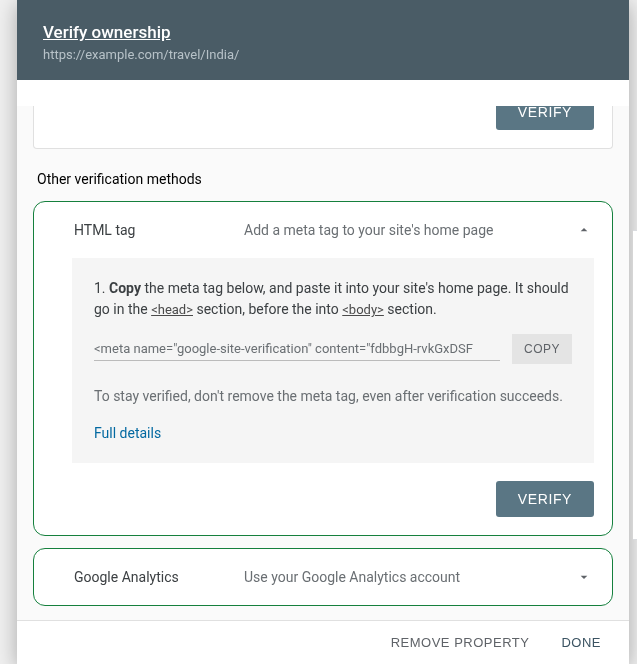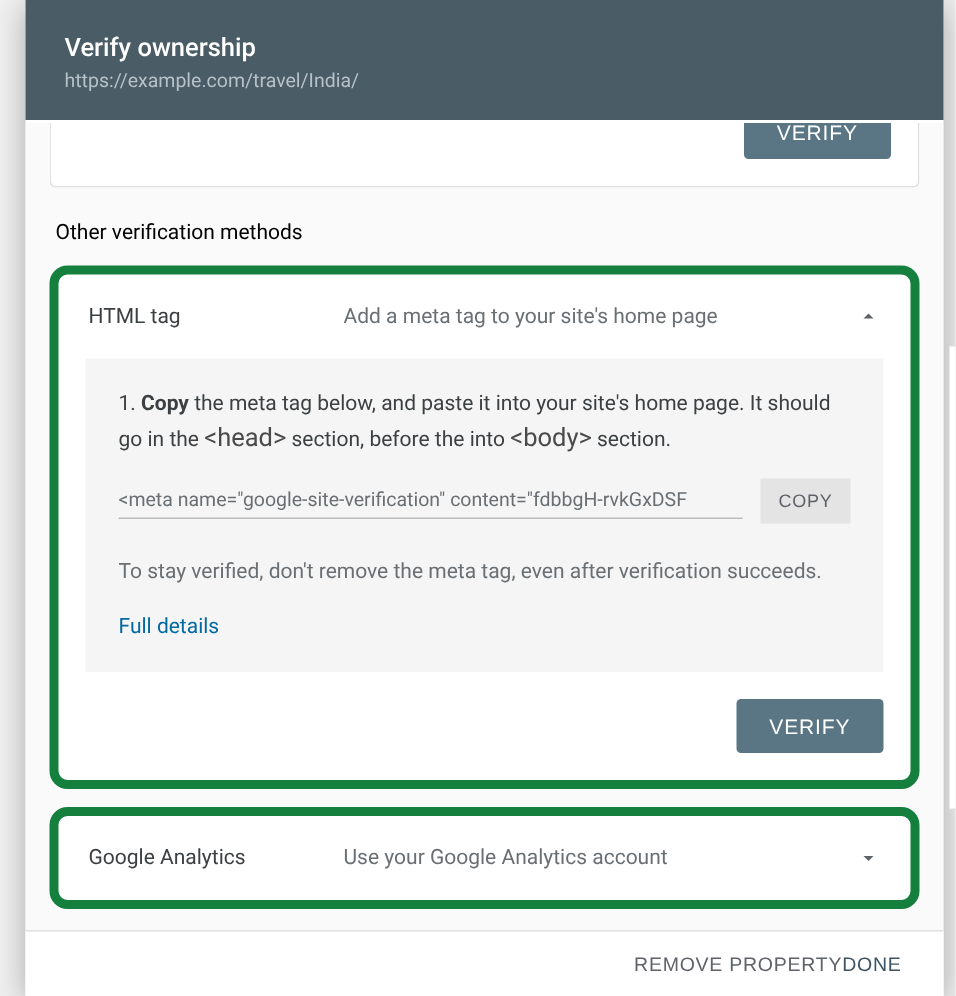--- a/index.html
+++ b/index.html
@@ -24,20 +24,21 @@
     }
     .header {
       background: #4a5c66;
       color: #fff;
       padding: 22px 26px 18px;
     }
     .header-title {
       font-size: 17px;
       font-weight: 500;
       margin-bottom: 5px;
+      text-decoration: underline;
     }
     .header-url {
       font-size: 13px;
       color: #b7c2c8;
     }
     .body-wrap {
       flex: 1;
       display: flex;
       overflow: hidden;
       align-items: flex-end;
@@ -47,23 +48,24 @@
       overflow-y: scroll;
       padding: 0 16px 8px 16px;
       background: #fafafa;
     }
     .body::-webkit-scrollbar { width: 16px; }
     .body::-webkit-scrollbar-track { background: #f1f1f1; }
     .body::-webkit-scrollbar-thumb { background: #c7c7c7; border: 3px solid #f1f1f1; border-radius: 8px; }
     .body::-webkit-scrollbar-button { height: 16px; background: #f1f1f1; }
     .card {
       background: #fff;
-      border: 6px solid #15803d;
+      border: 1px solid #15803d;
       border-radius: 12px;
       margin-bottom: 12px;
+      padding-left: 20px;
     }
     .partial-card {
       background: #fff;
       border: 1px solid #e0e0e0;
       border-top: none;
       border-radius: 0 0 4px 4px;
       padding: 0 18px 18px;
       display: flex;
       justify-content: flex-end;
       margin-top: -8px;
@@ -108,22 +110,23 @@
       margin-bottom: 14px;
     }
     .note-text {
       color: #6a6f73;
       font-size: 14px;
       line-height: 1.5;
       margin-bottom: 18px;
     }
     .code-like {
       font-family: Roboto, Arial, sans-serif;
-      font-size: 17px;
+      font-size: 13px;
       color: #4a4a4a;
+      text-decoration: underline;
     }
     .meta-row {
       display: flex;
       align-items: center;
       gap: 12px;
       margin-bottom: 22px;
     }
     .meta-input {
       flex: 1;
       border: none;
@@ -165,20 +168,21 @@
       font-weight: 500;
       letter-spacing: 0.6px;
       border-radius: 3px;
       cursor: pointer;
     }
     .footer {
       border-top: 1px solid #e0e0e0;
       padding: 14px 28px;
       display: flex;
       justify-content: flex-end;
+      gap: 32px;
       background: #fff;
     }
     .footer-btn {
       background: none;
       border: none;
       color: #5f6368;
       font-size: 13px;
       font-weight: 500;
       letter-spacing: 0.5px;
       cursor: pointer;

